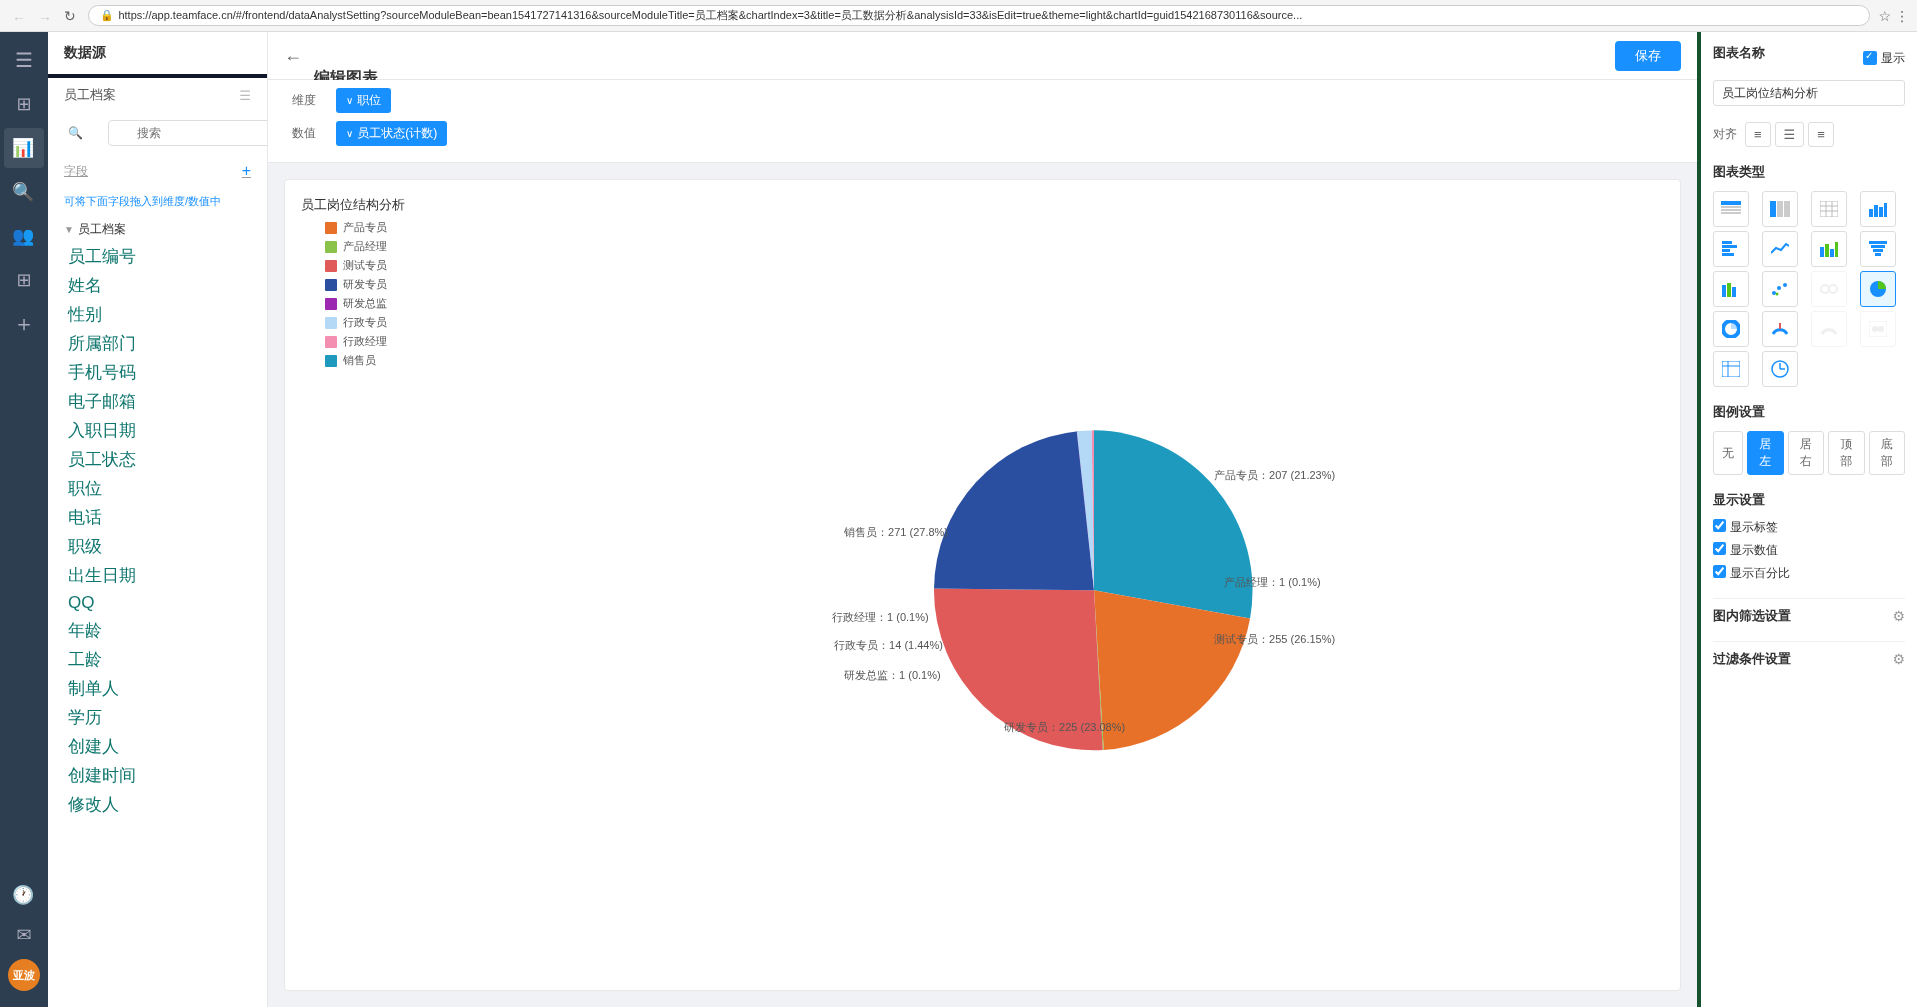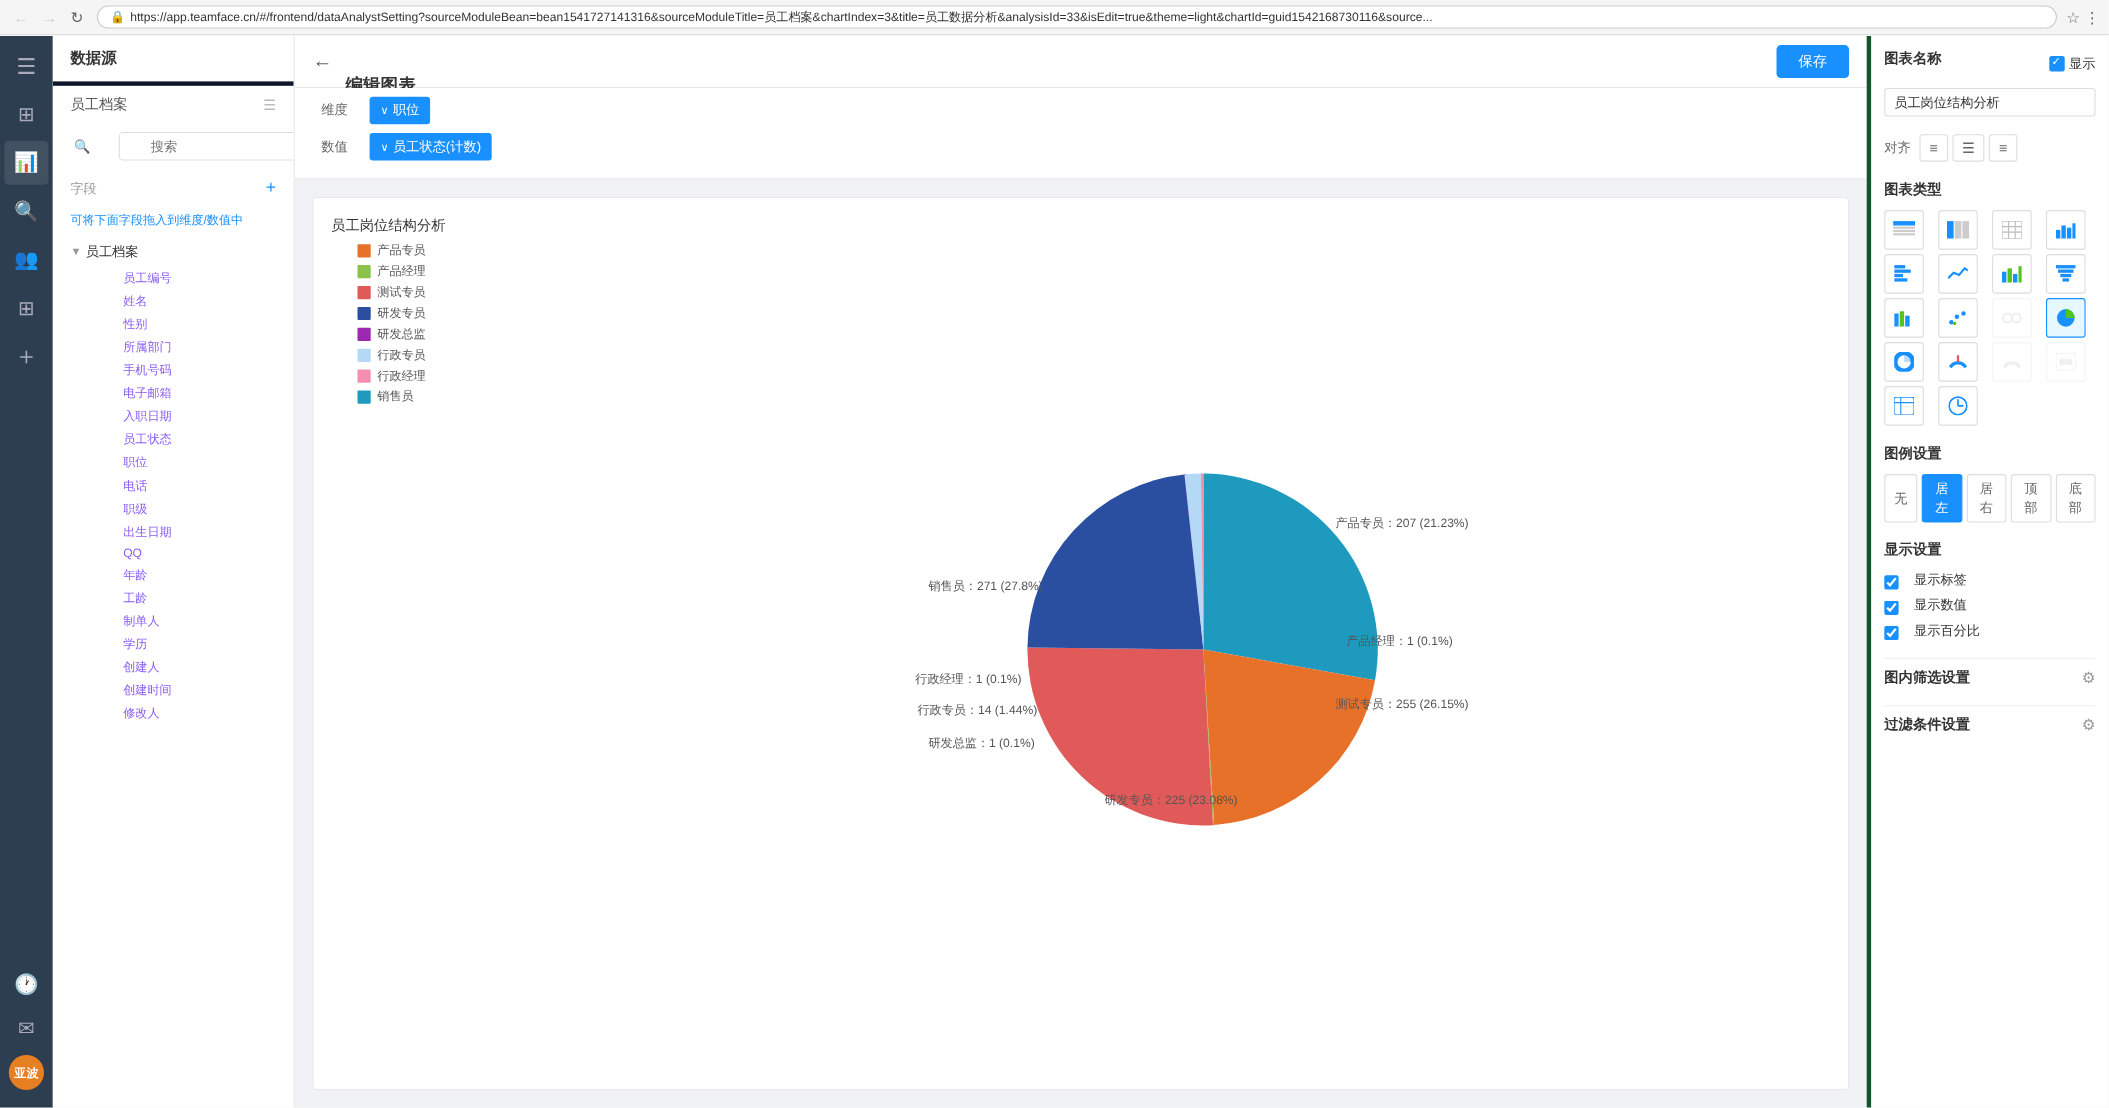--- a/index.html
+++ b/index.html
@@ -28,24 +28,24 @@
 
     
     .data-panel { width: 220px; background: white; border-right: 1px solid #e8e8e8; display: flex; flex-direction: column; flex-shrink: 0; overflow: hidden; }
     .data-panel-header { padding: 12px 16px; font-size: 14px; font-weight: 600; border-bottom: 4px solid #0f172a; color: #333; }
     .data-source-item { padding: 8px 16px; display: flex; align-items: center; justify-content: space-between; cursor: pointer; }
     .data-source-name { color: #555; font-size: 13px; }
     .search-box { margin: 8px 12px; position: relative; }
     .search-box input { width: 100%; padding: 5px 10px 5px 28px; border: 1px solid #ddd; border-radius: 4px; font-size: 12px; color: #999; margin-left: 48px; }
     .search-box .search-icon-inner { position: absolute; left: 8px; top: 50%; transform: translateY(-50%); color: #bbb; font-size: 12px; }
     .fields-section { padding: 8px 16px; }
-    .fields-label { font-size: 12px; color: #999; display: flex; align-items: center; gap: 2px; margin-bottom: 6px; }
+    .fields-label { font-size: 12px; color: #999; display: flex; align-items: center; gap: 2px; margin-bottom: 6px; text-decoration: underline; }
     .add-btn { cursor: pointer; color: #1890ff; font-size: 16px; margin-left: auto; }
     .hint-text { font-size: 11px; color: #1890ff; padding: 0 16px 8px; line-height: 1.4; }
-    .tree-item { padding: 3px 16px 3px 20px; font-size: 11px; color: #8b5cf6; cursor: pointer; display: flex; align-items: center; gap: 4px; margin-left: 44px; }
+    .tree-item { padding: 3px 16px 3px 20px; font-size: 17px; color: #0f766e; cursor: pointer; display: flex; align-items: center; gap: 4px; }
     .tree-parent { padding: 4px 16px; font-size: 12px; color: #333; font-weight: 500; cursor: pointer; display: flex; align-items: center; gap: 4px; }
     .tree-arrow { color: #999; font-size: 10px; }
 
     
     .main-content { flex: 1; display: flex; flex-direction: column; overflow: hidden; }
 
     
     .top-header { height: 48px; background: white; border-bottom: 1px solid #e8e8e8; display: flex; align-items: center; padding: 0 16px; gap: 12px; }
     .back-btn { color: #666; font-size: 18px; cursor: pointer; }
     .page-title { font-size: 16px; font-weight: 600; color: #333; margin-top: 45px; }
@@ -85,21 +85,21 @@
     .chart-type-item { width: 36px; height: 36px; border: 1px solid #ddd; border-radius: 3px; display: flex; align-items: center; justify-content: center; cursor: pointer; font-size: 16px; color: #666; background: white; }
     .chart-type-item.active { border-color: #1890ff; background: #e6f7ff; color: #1890ff; }
     .chart-type-item.disabled { opacity: 0.3; cursor: default; }
 
     
     .legend-pos-row { display: flex; gap: 4px; margin-bottom: 12px; }
     .legend-pos-btn { padding: 4px 8px; border: 1px solid #ddd; border-radius: 3px; cursor: pointer; font-size: 12px; background: white; color: #666; }
     .legend-pos-btn.active { background: #1890ff; color: white; border-color: #1890ff; }
 
     
-    .display-row { display: flex; align-items: flex-end; gap: 14px; margin-bottom: 6px; font-size: 12px; color: #333; }
+    .display-row { display: flex; align-items: flex-start; gap: 4px; margin-bottom: 6px; font-size: 12px; color: #333; }
     .display-row input[type=checkbox] { accent-color: #1890ff; width: 13px; height: 13px; }
 
     
     .section-collapsible { display: flex; align-items: center; justify-content: space-between; margin-bottom: 8px; padding: 8px 0; border-top: 1px solid #f0f0f0; }
     .section-collapsible-title { font-size: 13px; font-weight: 600; color: #333; }
     .gear-icon { color: #999; font-size: 14px; cursor: pointer; }
   </style>
 </head>
 <body>
 

